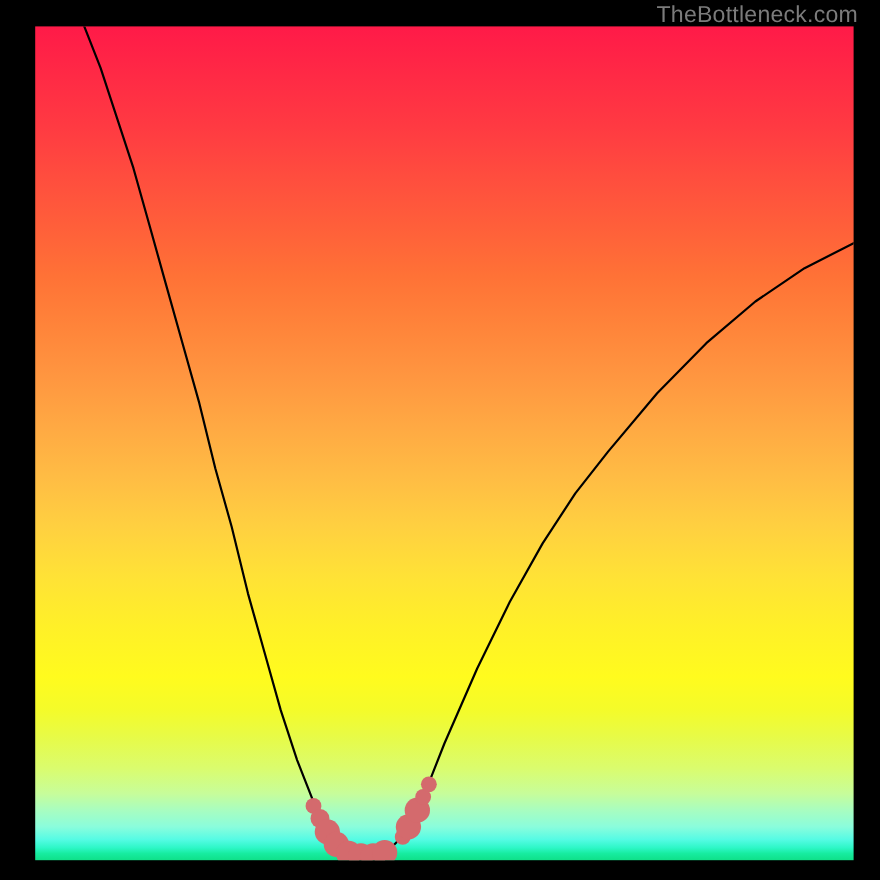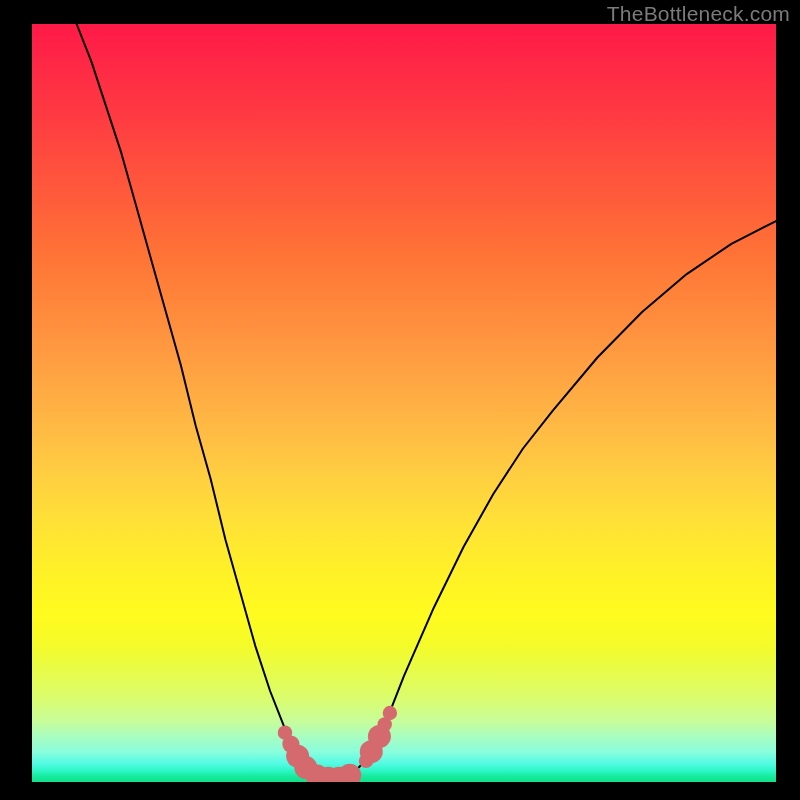--- a/index.html
+++ b/index.html
@@ -47,21 +47,21 @@
       #8afddc 96%,
       #56fbe4 97.5%,
       #2ef7c7 98.5%,
       #17eca0 99.2%,
       #0fe088 100%
     );
   }
   .watermark {
     position: absolute;
     top: 2px;
-    right: 10px;
+    right: 20px;
     color: #7b7b7b;
     font-size: 21px;
     letter-spacing: 0.2px;
     font-weight: 400;
   }
   svg.curve {
     position: absolute;
     left: 0;
     top: 0;
     width: 744px;

